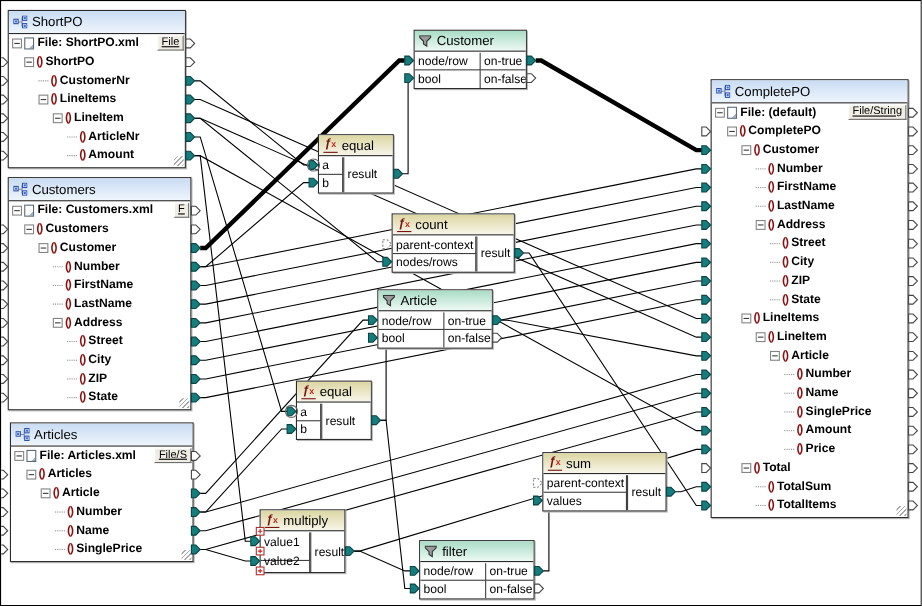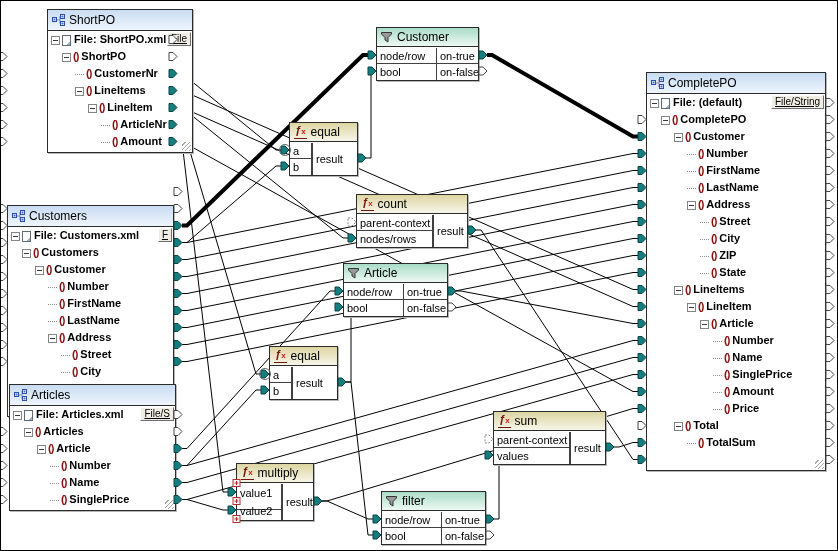--- a/index.html
+++ b/index.html
@@ -62,21 +62,21 @@
       <path d="M475,229 L480,229 L632,458.5 L637,458.5" fill="none" stroke="#000000" stroke-width="1" data-interactable="true"></path>
       <path d="M345,381 L350,381 L350,306 L334,306" fill="none" stroke="#000000" stroke-width="1" data-interactable="true"></path>
       <path d="M455,290 L460,290 L632,322.5 L637,322.5" fill="none" stroke="#000000" stroke-width="1" data-interactable="true"></path>
       <path d="M345,381 L350,381 L367,534 L372,534" fill="none" stroke="#000000" stroke-width="1" data-interactable="true"></path>
       <path d="M321,500 L326,500 L367,518 L372,518" fill="none" stroke="#000000" stroke-width="1" data-interactable="true"></path>
       <path d="M321,500 L326,500 L632,407.5 L637,407.5" fill="none" stroke="#000000" stroke-width="1" data-interactable="true"></path>
       <path d="M493,518 L498,518 L498,454 L484,454" fill="none" stroke="#000000" stroke-width="1" data-interactable="true"></path>
       <path d="M613,446 L618,446 L632,441.5 L637,441.5" fill="none" stroke="#000000" stroke-width="1" data-interactable="true"></path>
     </svg>
   <div id="components" data-interactable="false">
-      <div class="comp" data-interactable="true" style="left: 6px; top: 8px; width: 146px; height: 144px; margin-left: 40px;">
+      <div class="comp" data-interactable="true" style="left: 6px; top: 8px; width: 162px; height: 144px;">
         <div class="hdr tree" data-interactable="true">
           <svg viewBox="0 0 13 12" width="13" height="12" data-interactable="false">
             <path d="M4,6 H8 M8,2 V10 M8,2 h1 M8,10 h1" stroke="#88a" fill="none"></path>
             <rect x="0.5" y="3.5" width="4" height="4" fill="#fff" stroke="#2b4fae"></rect>
             <rect x="1.5" y="4.5" width="2" height="2" fill="#3b6fd4"></rect>
             <rect x="8.5" y="0.5" width="4" height="4" fill="#fff" stroke="#2b4fae"></rect>
             <rect x="9.5" y="1.5" width="2" height="2" fill="#3b6fd4"></rect>
             <rect x="8.5" y="7.5" width="4" height="4" fill="#fff" stroke="#2b4fae"></rect>
             <rect x="9.5" y="8.5" width="2" height="2" fill="#3b6fd4"></rect>
           </svg>
@@ -84,21 +84,21 @@
         </div>
         <div class="trow" data-interactable="true"><span class="sp" data-interactable="false" style="width: 3px;"></span><span class="expbox" data-interactable="false"></span><span class="pg" data-interactable="false"></span><span data-interactable="false">File: ShortPO.xml</span><button class="filebtn" data-interactable="true">File</button></div>
         <div class="trow" data-interactable="true"><span class="sp" data-interactable="false" style="width: 14px;"></span><span class="expbox" data-interactable="false"></span><span class="elem" data-interactable="false"></span><span data-interactable="false">ShortPO</span></div>
         <div class="trow" data-interactable="true"><span class="sp" data-interactable="false" style="width: 27px;"></span><span class="twig" data-interactable="false"></span><span class="elem" data-interactable="false"></span><span data-interactable="false">CustomerNr</span></div>
         <div class="trow" data-interactable="true"><span class="sp" data-interactable="false" style="width: 27px;"></span><span class="expbox" data-interactable="false"></span><span class="elem" data-interactable="false"></span><span data-interactable="false">LineItems</span></div>
         <div class="trow" data-interactable="true"><span class="sp" data-interactable="false" style="width: 40px;"></span><span class="expbox" data-interactable="false"></span><span class="elem" data-interactable="false"></span><span data-interactable="false">LineItem</span></div>
         <div class="trow" data-interactable="true"><span class="sp" data-interactable="false" style="width: 53px;"></span><span class="twig" data-interactable="false"></span><span class="elem" data-interactable="false"></span><span data-interactable="false">ArticleNr</span></div>
         <div class="trow" data-interactable="true"><span class="sp" data-interactable="false" style="width: 53px;"></span><span class="twig" data-interactable="false"></span><span class="elem" data-interactable="false"></span><span data-interactable="false">Amount</span></div>
         <div class="grip" data-interactable="true"></div>
       </div>
-      <div class="comp" data-interactable="true" style="left: 6px; top: 160px; width: 167px; height: 212px; margin-top: 44px;">
+      <div class="comp" data-interactable="true" style="left: 6px; top: 160px; width: 167px; height: 212px;">
         <div class="hdr tree" data-interactable="true">
           <svg viewBox="0 0 13 12" width="13" height="12" data-interactable="false">
             <path d="M4,6 H8 M8,2 V10 M8,2 h1 M8,10 h1" stroke="#88a" fill="none"></path>
             <rect x="0.5" y="3.5" width="4" height="4" fill="#fff" stroke="#2b4fae"></rect>
             <rect x="1.5" y="4.5" width="2" height="2" fill="#3b6fd4"></rect>
             <rect x="8.5" y="0.5" width="4" height="4" fill="#fff" stroke="#2b4fae"></rect>
             <rect x="9.5" y="1.5" width="2" height="2" fill="#3b6fd4"></rect>
             <rect x="8.5" y="7.5" width="4" height="4" fill="#fff" stroke="#2b4fae"></rect>
             <rect x="9.5" y="8.5" width="2" height="2" fill="#3b6fd4"></rect>
           </svg>
@@ -165,20 +165,21 @@
         <div class="trow" data-interactable="true"><span class="sp" data-interactable="false" style="width: 27px;"></span><span class="expbox" data-interactable="false"></span><span class="elem" data-interactable="false"></span><span data-interactable="false">LineItems</span></div>
         <div class="trow" data-interactable="true"><span class="sp" data-interactable="false" style="width: 40px;"></span><span class="expbox" data-interactable="false"></span><span class="elem" data-interactable="false"></span><span data-interactable="false">LineItem</span></div>
         <div class="trow" data-interactable="true"><span class="sp" data-interactable="false" style="width: 53px;"></span><span class="expbox" data-interactable="false"></span><span class="elem" data-interactable="false"></span><span data-interactable="false">Article</span></div>
         <div class="trow" data-interactable="true"><span class="sp" data-interactable="false" style="width: 66px;"></span><span class="twig" data-interactable="false"></span><span class="elem" data-interactable="false"></span><span data-interactable="false">Number</span></div>
         <div class="trow" data-interactable="true"><span class="sp" data-interactable="false" style="width: 66px;"></span><span class="twig" data-interactable="false"></span><span class="elem" data-interactable="false"></span><span data-interactable="false">Name</span></div>
         <div class="trow" data-interactable="true"><span class="sp" data-interactable="false" style="width: 66px;"></span><span class="twig" data-interactable="false"></span><span class="elem" data-interactable="false"></span><span data-interactable="false">SinglePrice</span></div>
         <div class="trow" data-interactable="true"><span class="sp" data-interactable="false" style="width: 66px;"></span><span class="twig" data-interactable="false"></span><span class="elem" data-interactable="false"></span><span data-interactable="false">Amount</span></div>
         <div class="trow" data-interactable="true"><span class="sp" data-interactable="false" style="width: 66px;"></span><span class="twig" data-interactable="false"></span><span class="elem" data-interactable="false"></span><span data-interactable="false">Price</span></div>
         <div class="trow" data-interactable="true"><span class="sp" data-interactable="false" style="width: 27px;"></span><span class="expbox" data-interactable="false"></span><span class="elem" data-interactable="false"></span><span data-interactable="false">Total</span></div>
         <div class="trow" data-interactable="true"><span class="sp" data-interactable="false" style="width: 40px;"></span><span class="twig" data-interactable="false"></span><span class="elem" data-interactable="false"></span><span data-interactable="false">TotalSum</span></div>
+        <div class="trow" data-interactable="true"><span class="sp" data-interactable="false" style="width: 40px;"></span><span class="twig" data-interactable="false"></span><span class="elem" data-interactable="false"></span><span data-interactable="false">TotalItems</span></div>
         <div class="grip" data-interactable="true"></div>
       </div>
       <div class="comp" data-interactable="true" style="left: 375px; top: 26px; width: 103px; height: 54px;">
         <div class="hdr filter" data-interactable="true">
           <svg viewBox="0 0 12 11" width="12" height="11" data-interactable="false">
             <path d="M0.5,0.5 h10 v1.5 l-3.5,3.5 v4.5 l-3,-2 v-2.5 l-3.5,-3.5 z" fill="#9a9a9a" stroke="#333"></path>
           </svg>
           <span data-interactable="false">Customer</span>
         </div>
         <div class="fcell bR bB" data-interactable="true" style="left: 0px; top: 20px; width: 60px; height: 16px; line-height: 16px;">node/row</div>

